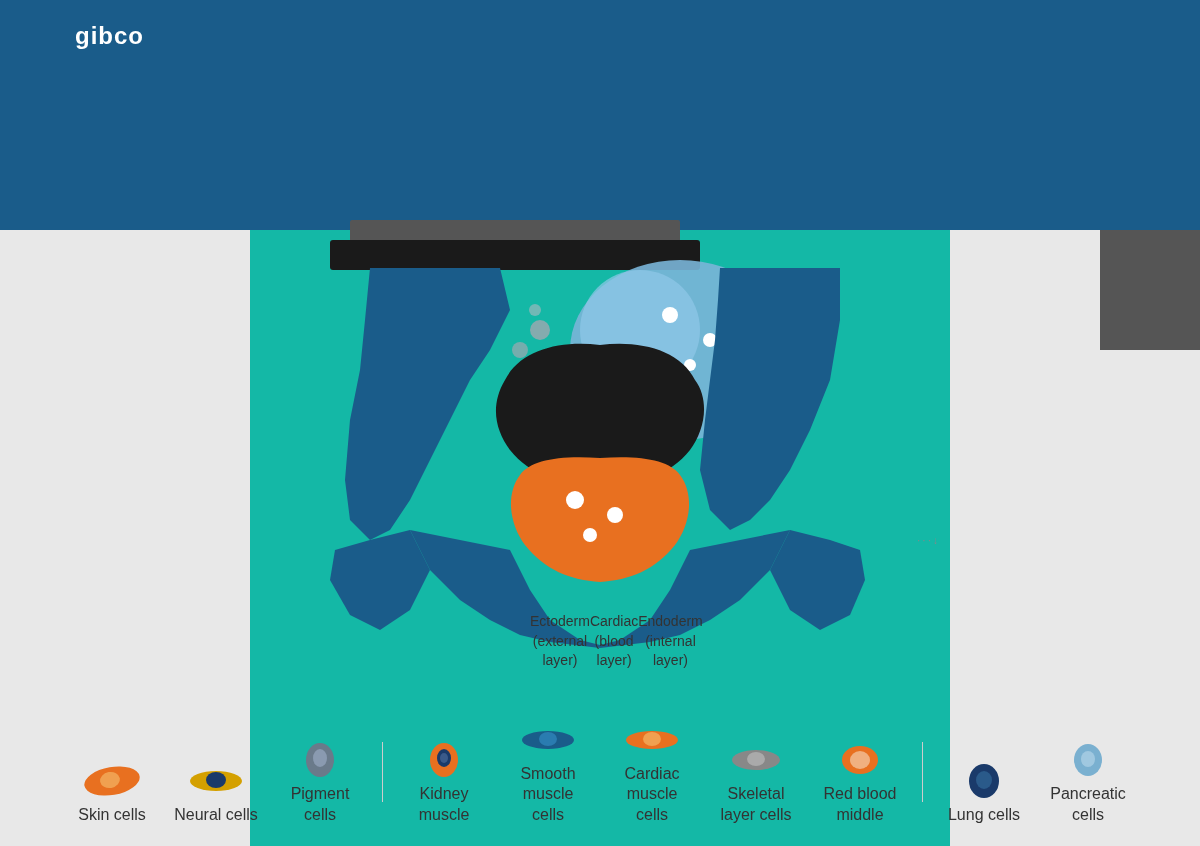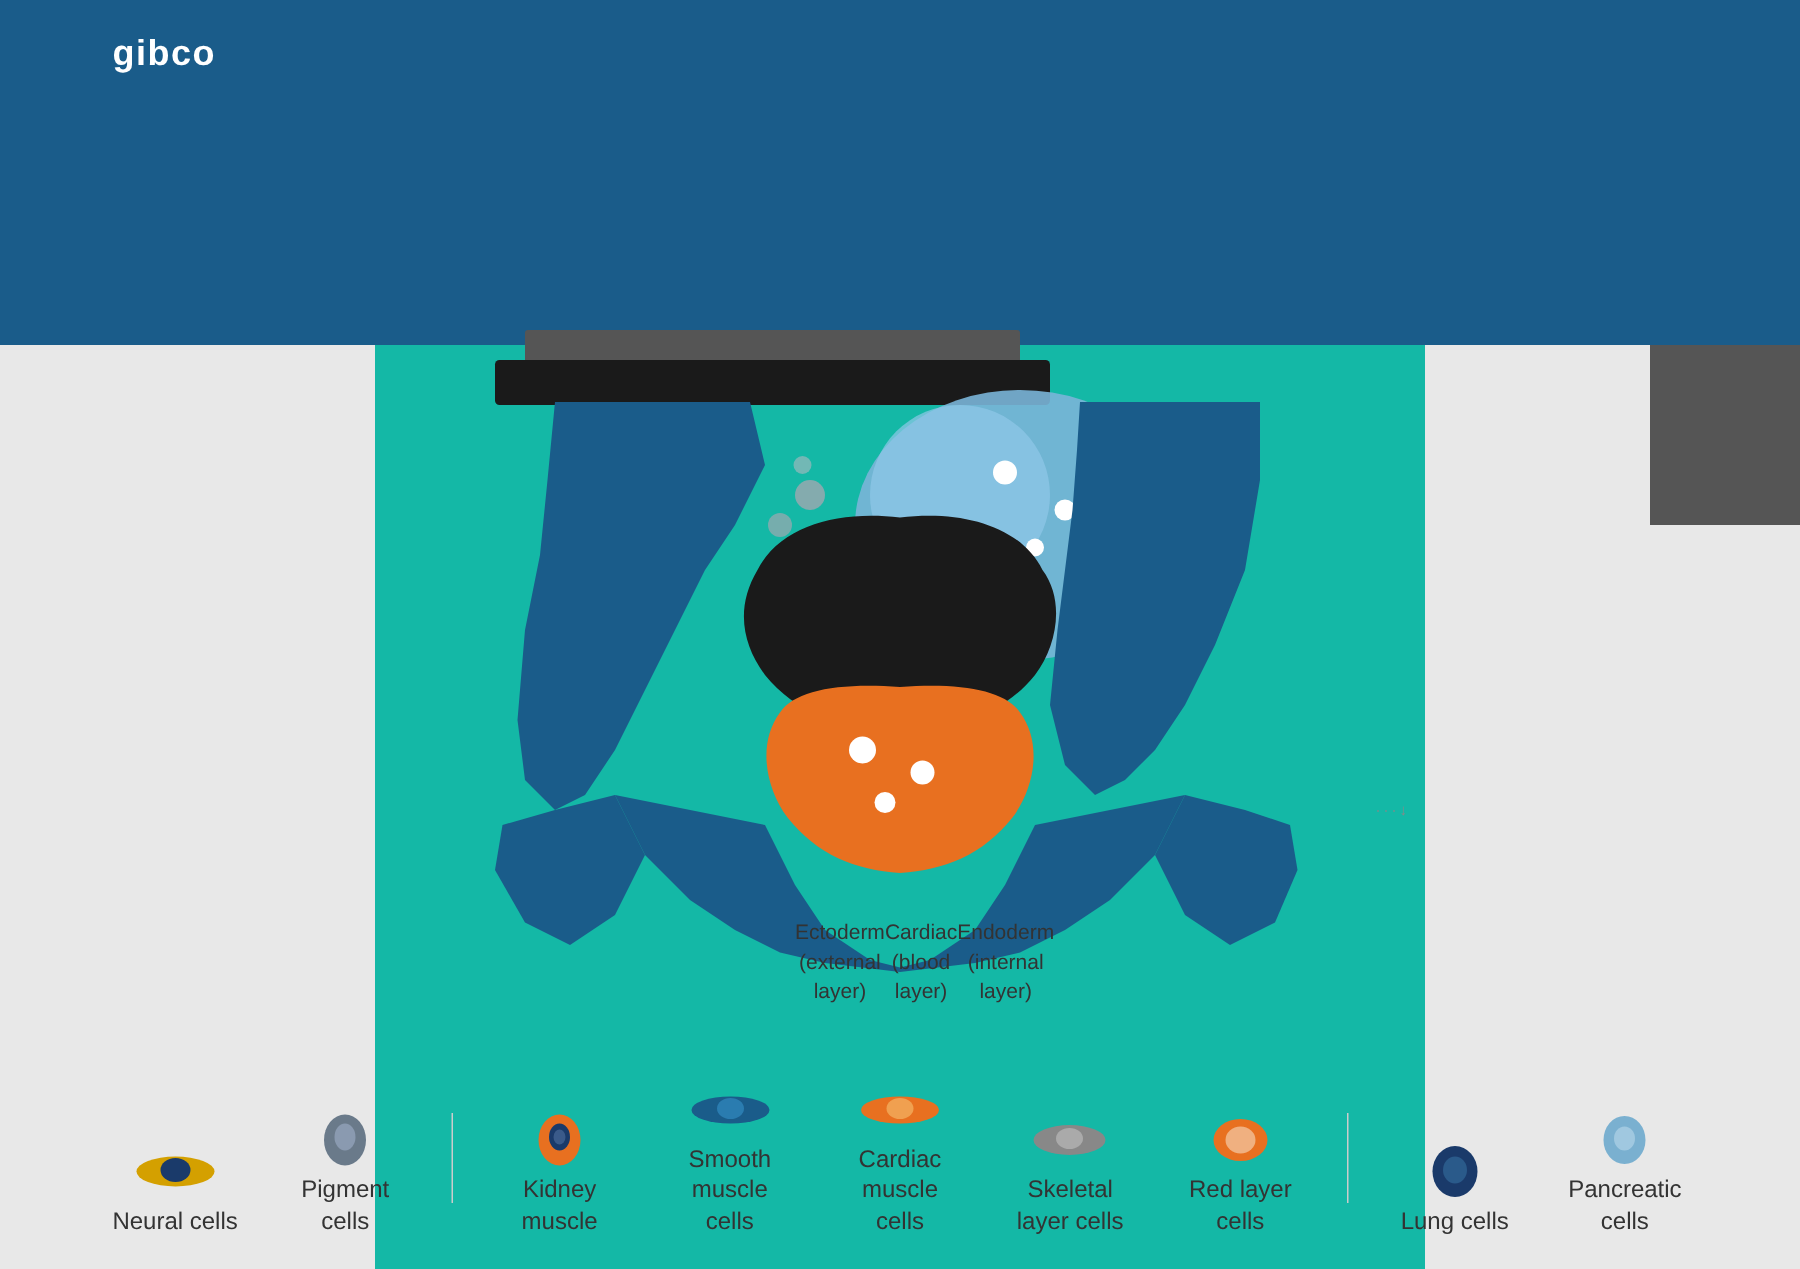--- a/index.html
+++ b/index.html
@@ -220,20 +220,27 @@
       </div>
       <div class="layer-label">
         <div>Endoderm</div>
         <div>(internal layer)</div>
       </div>
     </div>
   </div>
 
   <div class="cells-area">
 
+    <div class="cell-item">
+      <svg class="cell-icon" viewBox="0 0 60 40">
+        <ellipse cx="30" cy="22" rx="28" ry="14" fill="#e87020" transform="rotate(-10,30,22)"></ellipse>
+        <ellipse cx="28" cy="21" rx="10" ry="8" fill="#f0a050" transform="rotate(-10,28,21)"></ellipse>
+      </svg>
+      <div class="cell-label">Skin cells</div>
+    </div>
 
     <div class="cell-item">
       <svg class="cell-icon" viewBox="0 0 60 40">
         <ellipse cx="30" cy="22" rx="26" ry="10" fill="#d4a000"></ellipse>
         <ellipse cx="30" cy="21" rx="10" ry="8" fill="#1a3a6a"></ellipse>
       </svg>
       <div class="cell-label">Neural cells</div>
     </div>
 
     <div class="cell-item">
@@ -277,21 +284,21 @@
         <ellipse cx="30" cy="21" rx="9" ry="7" fill="#aaa"></ellipse>
       </svg>
       <div class="cell-label">Skeletal layer cells</div>
     </div>
 
     <div class="cell-item">
       <svg class="cell-icon" viewBox="0 0 60 40">
         <ellipse cx="30" cy="22" rx="18" ry="14" fill="#e87020"></ellipse>
         <ellipse cx="30" cy="22" rx="10" ry="9" fill="#f0b080"></ellipse>
       </svg>
-      <div class="cell-label">Red layer cells</div>
+      <div class="cell-label">Red blood middle</div>
     </div>
 
     <div class="cell-divider"></div>
 
 
     <div class="cell-item">
       <svg class="cell-icon" viewBox="0 0 60 40">
         <ellipse cx="30" cy="22" rx="15" ry="17" fill="#1a3a6a"></ellipse>
         <ellipse cx="30" cy="21" rx="8" ry="9" fill="#2a5a8a"></ellipse>
       </svg>

